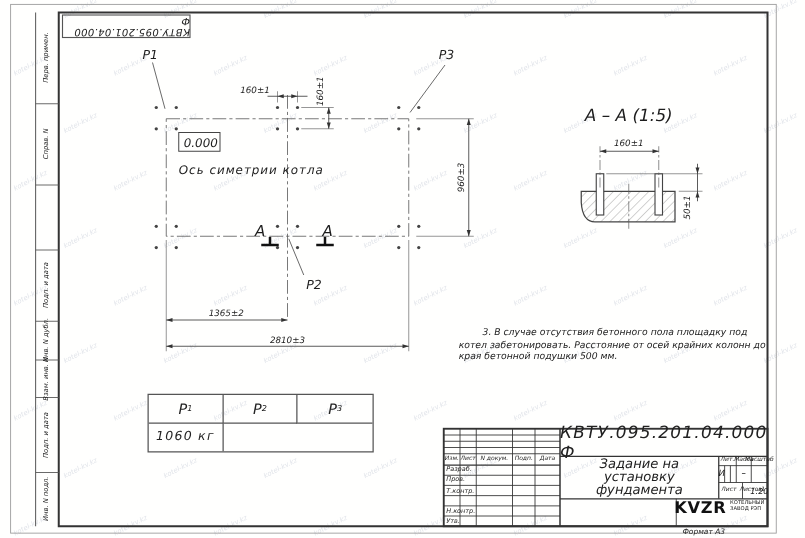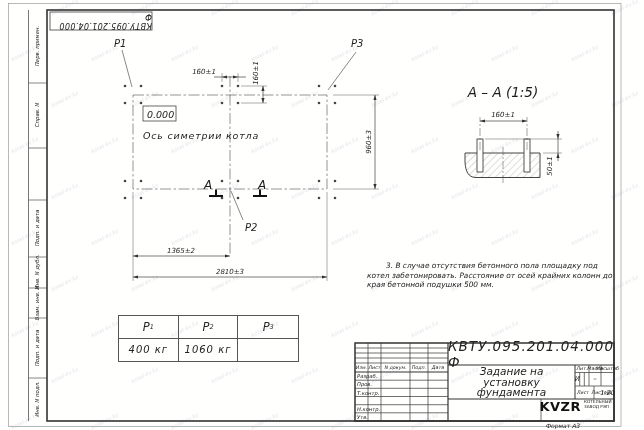--- a/index.html
+++ b/index.html
@@ -337,21 +337,20 @@
         <sub>1</sub>
       </div>
     <div class="hd">
         <span>P</span>
         <sub>2</sub>
       </div>
     <div class="hd">
         <span>P</span>
         <sub>3</sub>
       </div>
-    <div>400 кг</div>
     <div>1060 кг</div>
   </div>
 
   <div class="abs flexc tb-doc">КВТУ.095.201.04.000  Ф</div>
   <div class="abs flexc tb-title">
     <div>Задание на</div>
     <div>установку</div>
     <div>фундамента</div>
   </div>
 

